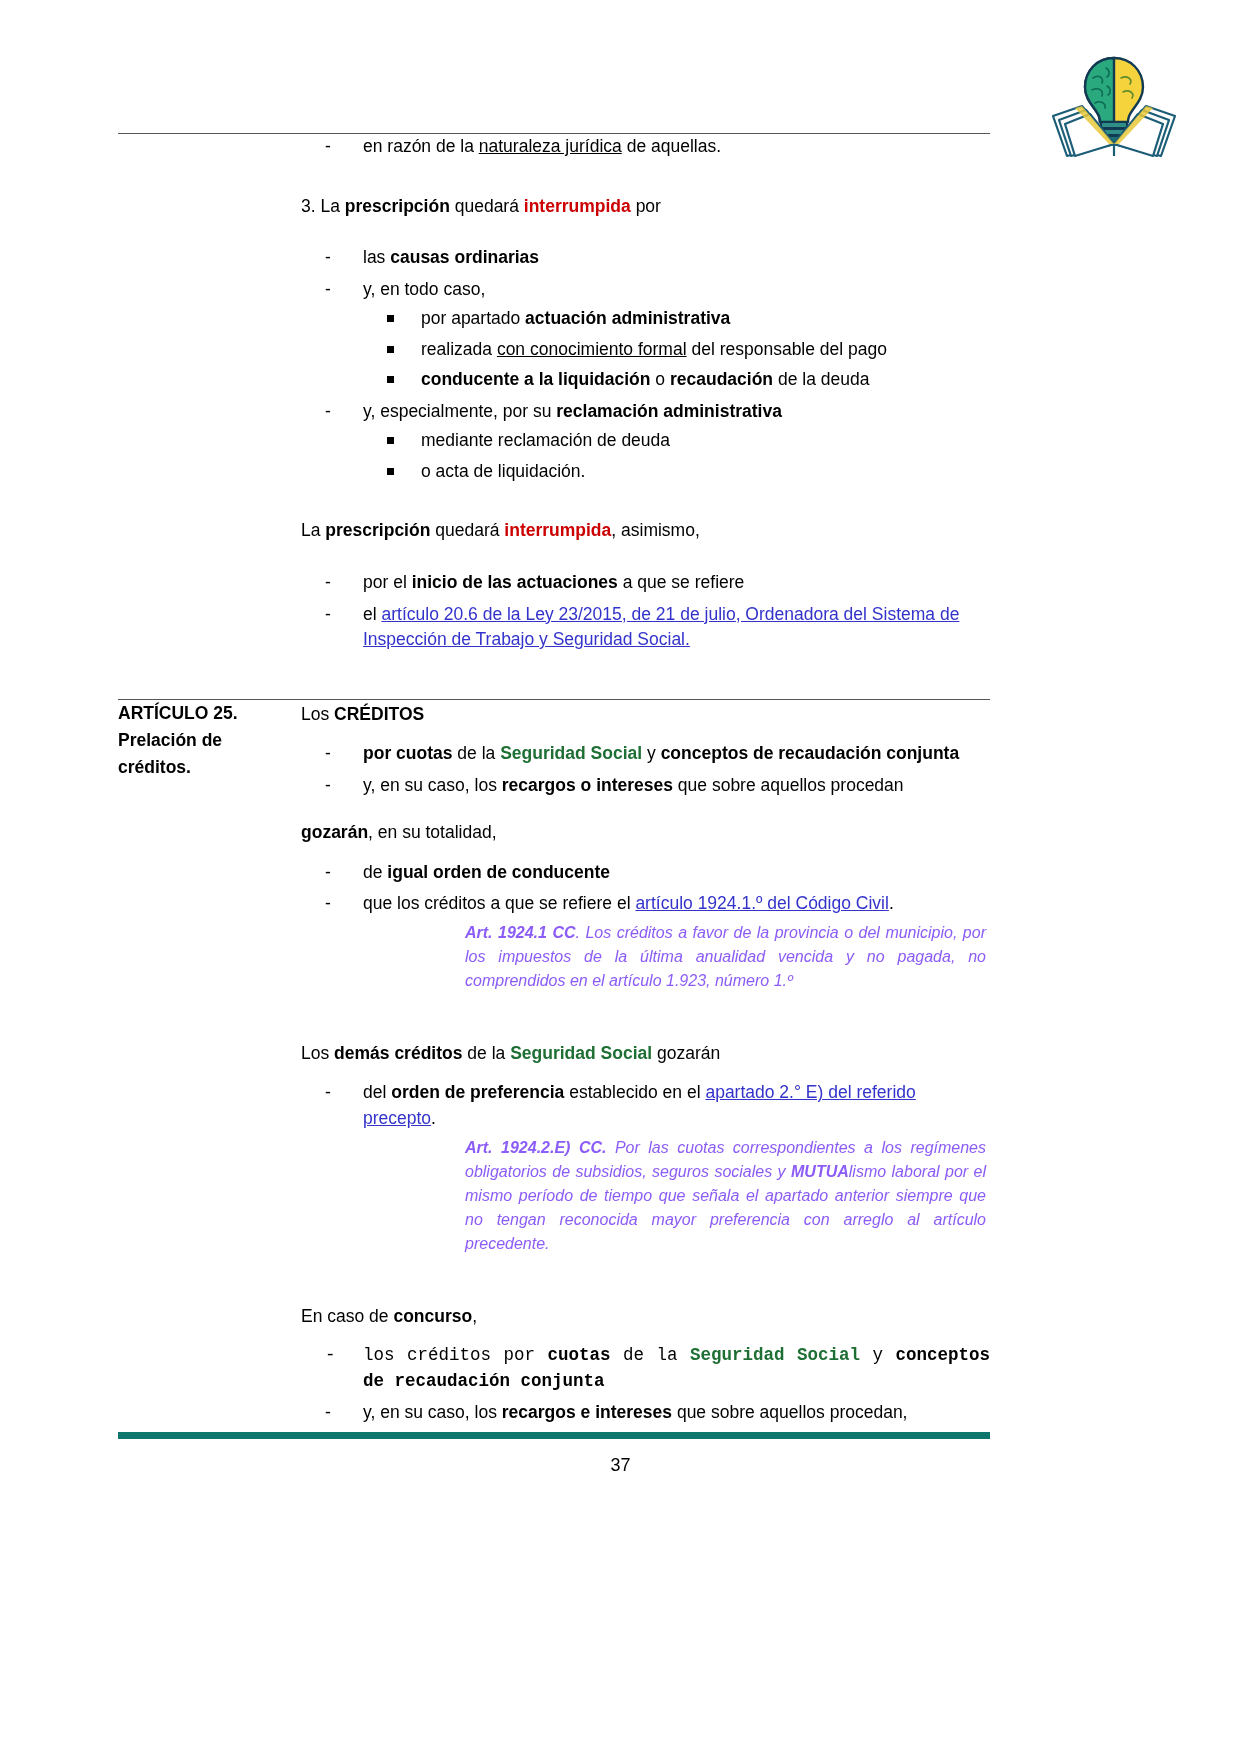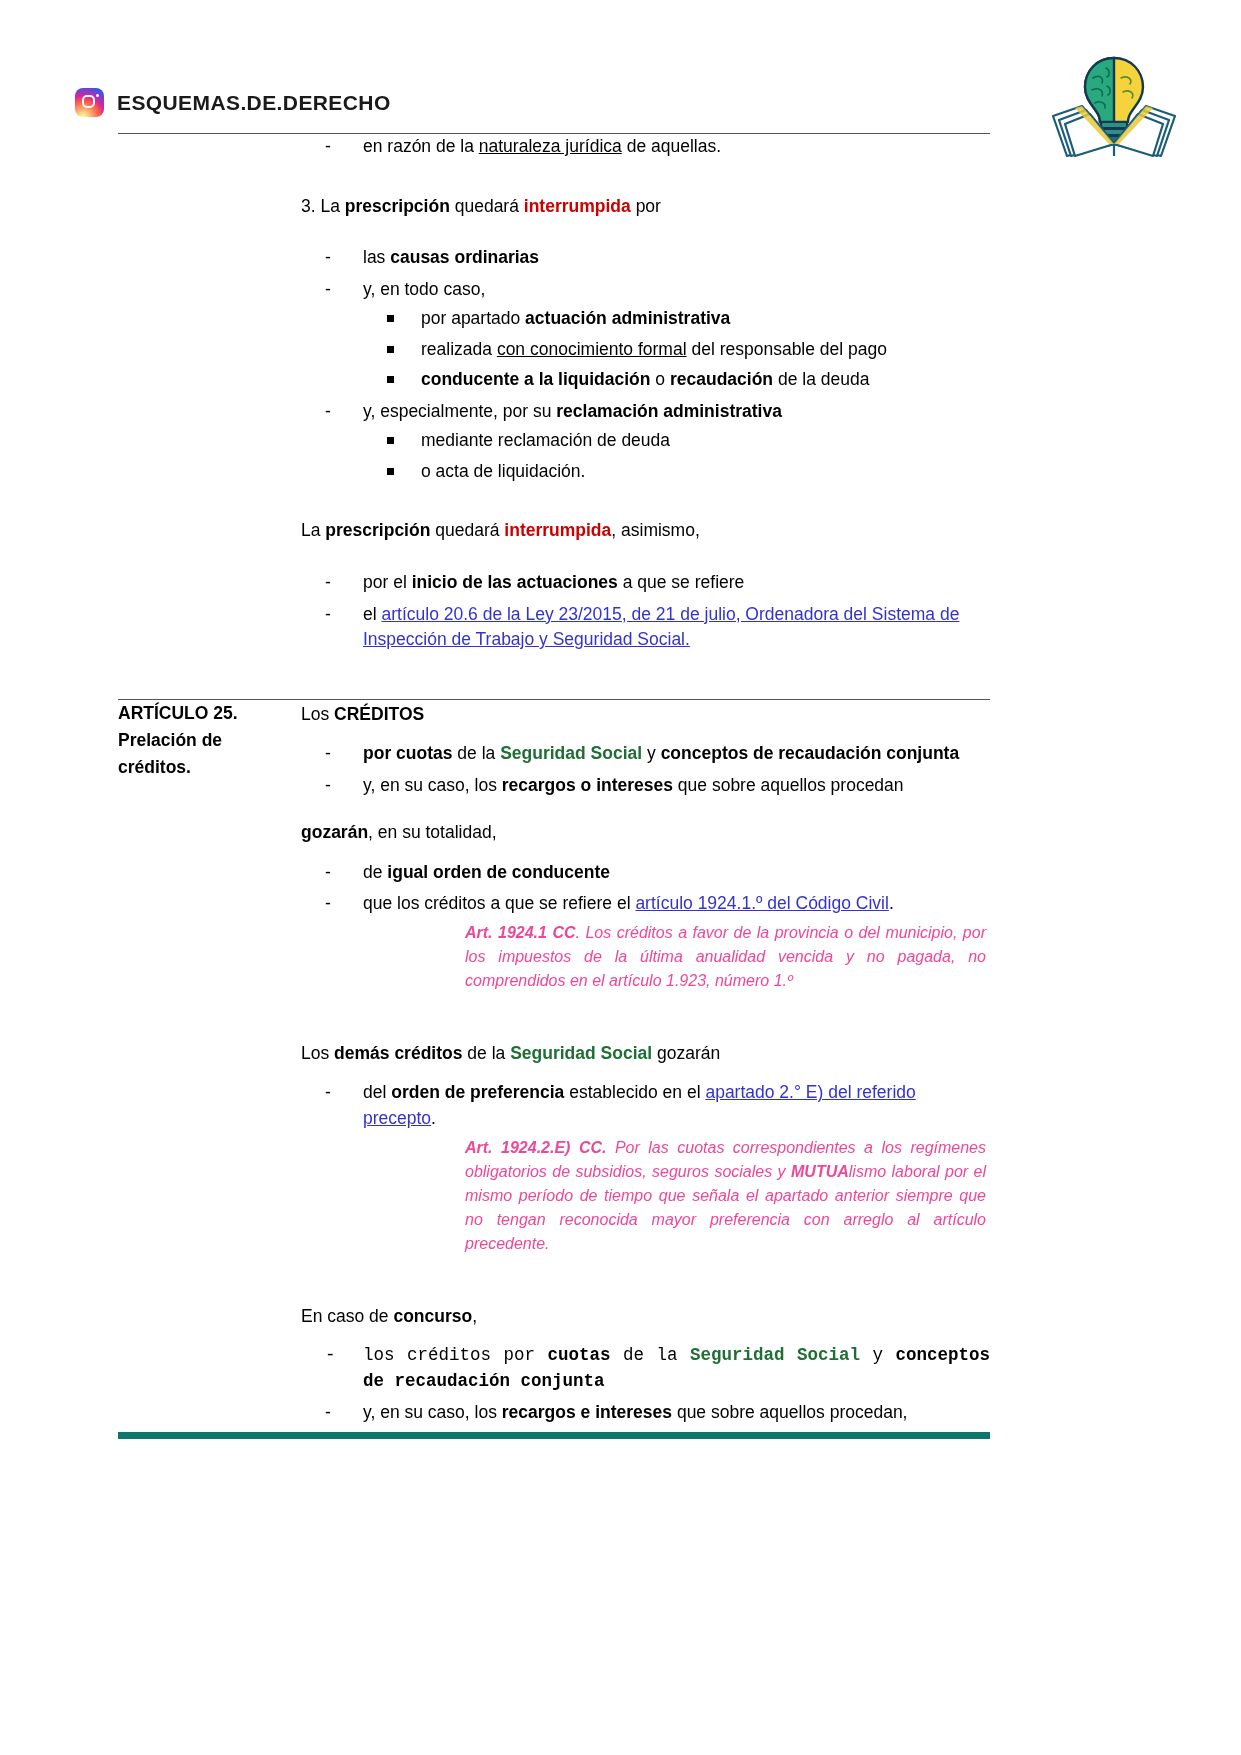--- a/index.html
+++ b/index.html
@@ -173,21 +173,21 @@
     content: "";
     position: absolute;
     left: 24px;
     top: 9px;
     width: 7px;
     height: 7px;
     background: #000;
   }
 
   .quote {
-    color: #ec4899;
+    color: #8b5cf6;
     font-style: italic;
     font-size: 16px;
     line-height: 1.5;
     margin: 4px 0 0 102px;
     text-align: justify;
     padding-right: 4px;
   }
   .quote b { font-weight: bold; }
 
   .just { text-align: justify; font-family: Liberation Mono, monospace; }
@@ -207,24 +207,20 @@
     font-size: 18px;
     color: #000;
   }
 </style>
 </head>
 <body>
 
 <div class="page">
 
   <div class="header">
-    <div class="brand">
-      <span class="ig-icon"></span>
-      <span class="brand-text">ESQUEMAS.DE.DERECHO</span>
-    </div>
 
     <div class="logo-mark">
       <svg viewBox="0 0 130 112" width="130" height="112" xmlns="http://www.w3.org/2000/svg">
 
         <path d="M65 10 C48 10 36 23 36 39 C36 50 43 57 47 63 C50 67 51 71 51 74 L79 74 C79 71 80 67 83 63 C87 57 94 50 94 39 C94 23 82 10 65 10 Z" fill="#f5d33c" stroke="#123a52" stroke-width="2.4"></path>
 
         <path d="M65 10 C48 10 36 23 36 39 C36 50 43 57 47 63 C50 67 51 71 51 74 L65 74 Z" fill="#2aa97f" stroke="#123a52" stroke-width="2.4"></path>
 
         <g stroke="#0e6b53" stroke-width="1.6" fill="none" stroke-linecap="round">
           <path d="M44 30 C50 26 55 30 53 35"></path>
@@ -410,14 +406,15 @@
           </li>
           <li>
             <span>y, en su caso, los </span><b>recargos e intereses</b><span> que sobre aquellos procedan,</span>
           </li>
         </ul>
       </td>
     </tr>
   </tbody>
     </table>
 
+  <div class="pagenum">37</div>
 
 </div>
 
 </body></html>

